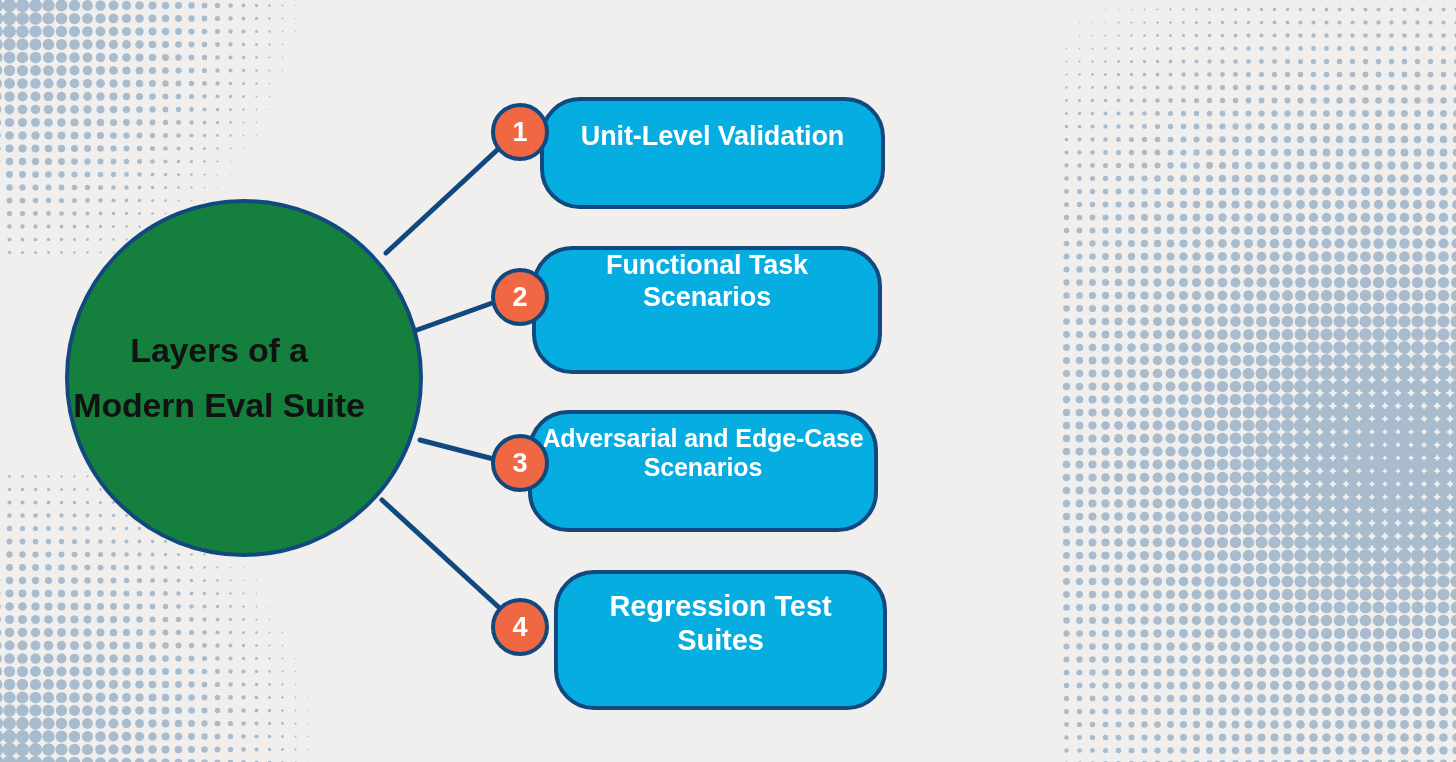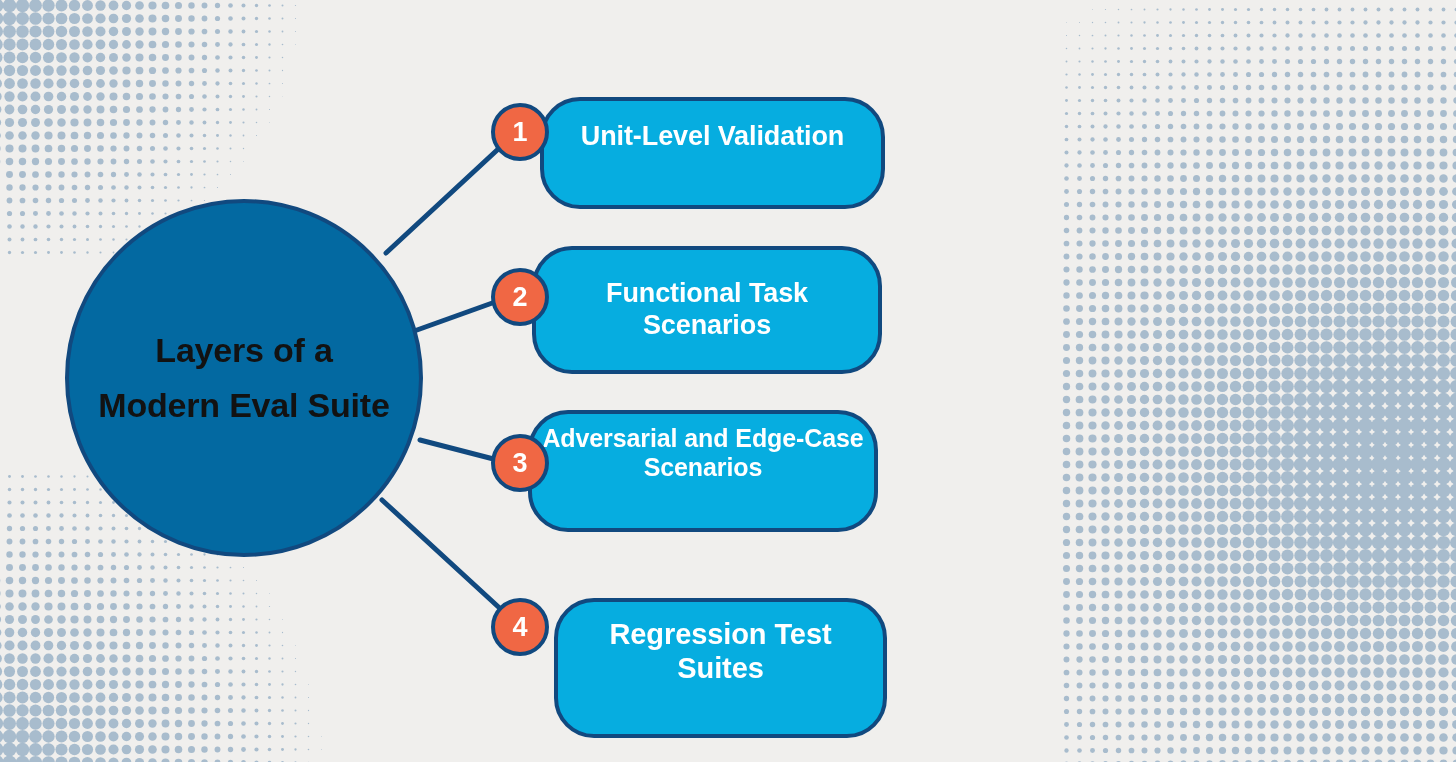--- a/index.html
+++ b/index.html
@@ -51,26 +51,25 @@
   }
 
   
   #central-circle {
     position: absolute;
     left: 65px;
     top: 199px;
     width: 358px;
     height: 358px;
     border-radius: 50%;
-    background: #0369a1;
+    background: #15803d;
     border: 4px solid #11497f;
     box-sizing: border-box;
     display: flex;
     align-items: center;
-    justify-content: center;
     z-index: 4;
   }
   #central-circle-title {
     width: 300px;
     text-align: center;
     font-size: 34px;
     font-weight: bold;
     line-height: 1.62;
     color: #121212;
     letter-spacing: -0.2px;
@@ -92,26 +91,26 @@
     font-weight: bold;
     text-align: center;
     line-height: 1.17;
     letter-spacing: -0.1px;
   }
 
   #node-box-1 { left: 540px; top: 74px;  width: 345px; height: 112px; align-items: flex-start; margin-top: 23px; }
   #node-box-1 .node-label { font-size: 27px; padding-top: 20px; width: 320px; }
 
   #node-box-2 { left: 532px; top: 246px; width: 350px; height: 128px; align-items: flex-start; }
-  #node-box-2 .node-label { font-size: 27px; padding-top: 28px; width: 300px; }
+  #node-box-2 .node-label { font-size: 27px; padding-top: 0; width: 300px; }
 
   #node-box-3 { left: 528px; top: 410px; width: 350px; height: 122px; align-items: flex-start; }
   #node-box-3 .node-label { font-size: 25px; padding-top: 10px; width: 330px; }
 
-  #node-box-4 { left: 554px; top: 570px; width: 333px; height: 140px; align-items: flex-start; margin-top: 28px; }
+  #node-box-4 { left: 554px; top: 570px; width: 333px; height: 140px; align-items: flex-start; }
   #node-box-4 .node-label { font-size: 29px; padding-top: 16px; width: 300px; }
 
   
   .node-badge {
     position: absolute;
     width: 58px;
     height: 58px;
     border-radius: 50%;
     background: #f06744;
     border: 4px solid #11497f;

